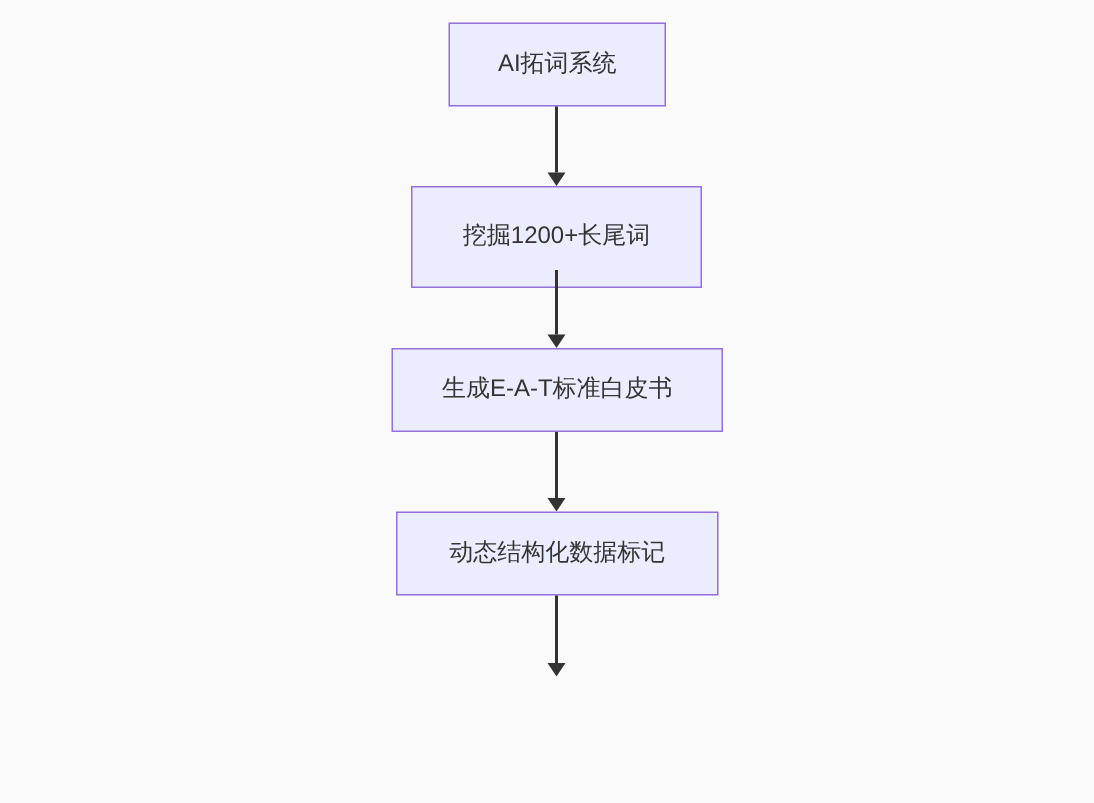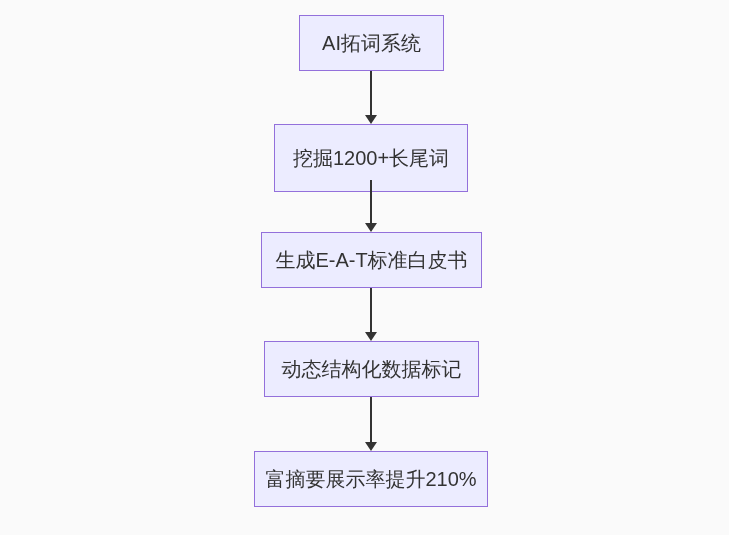--- a/index.html
+++ b/index.html
@@ -20,21 +20,21 @@
     position: relative;
     width: 729px;
     height: 535px;
     background: var(--canvas-bg);
   }
   .node {
     position: absolute;
     background: var(--node-fill);
     border: 1px solid var(--node-border);
     color: var(--node-text);
-    font-size: 20px;
+    font-size: 16px;
     line-height: 1;
     display: flex;
     align-items: center;
     justify-content: center;
     text-align: center;
     white-space: nowrap;
   }
   .node-0 { left: 299px; top: 15px;  width: 145px; height: 56px; }
   .node-1 { left: 274px; top: 124px; width: 194px; height: 68px; }
   .node-2 { left: 261px; top: 232px; width: 221px; height: 56px; }
@@ -100,17 +100,14 @@
 
   <div class="node node-3">
     <span>动态结构化数据标记</span>
   </div>
 
   <div class="arrow arrow-3">
     <div class="arrow-line"></div>
     <div class="arrow-head"></div>
   </div>
 
-  <div class="node node-4">
-    <span>富摘要展示率提升210%</span>
-  </div>
 
 </div>
 
 </body></html>

